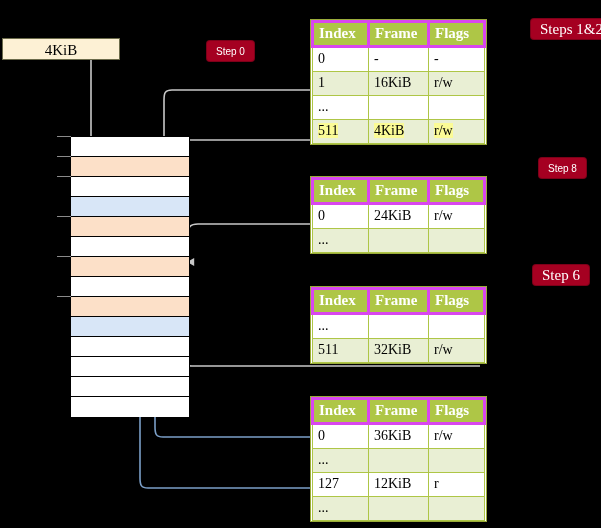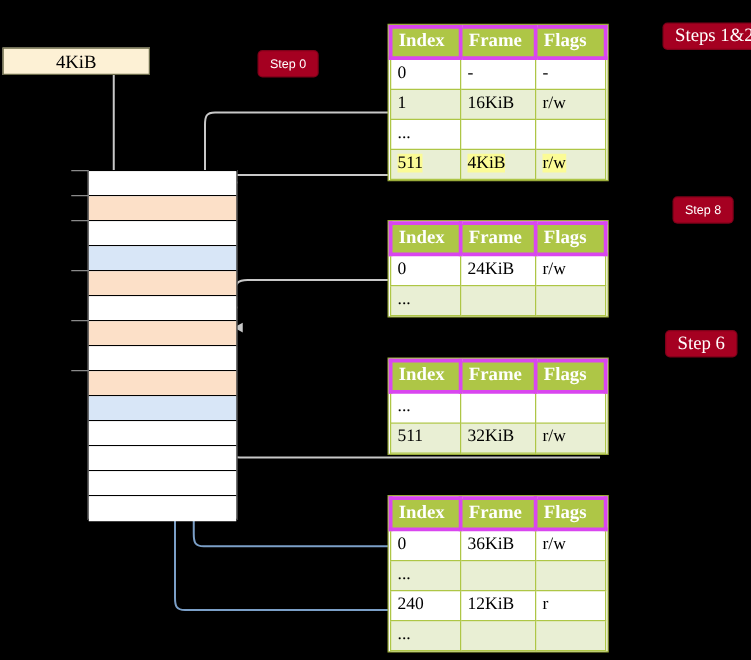--- a/index.html
+++ b/index.html
@@ -304,21 +304,21 @@
             <td><span>0</span></td>
             <td><span>36KiB</span></td>
             <td><span>r/w</span></td>
           </tr>
           <tr class="alt">
             <td><span>...</span></td>
             <td><span></span></td>
             <td><span></span></td>
           </tr>
           <tr>
-            <td><span>240</span></td>
+            <td><span>127</span></td>
             <td><span>12KiB</span></td>
             <td><span>r</span></td>
           </tr>
           <tr class="alt">
             <td><span>...</span></td>
             <td><span></span></td>
             <td><span></span></td>
           </tr>
         </tbody>
       </table>

